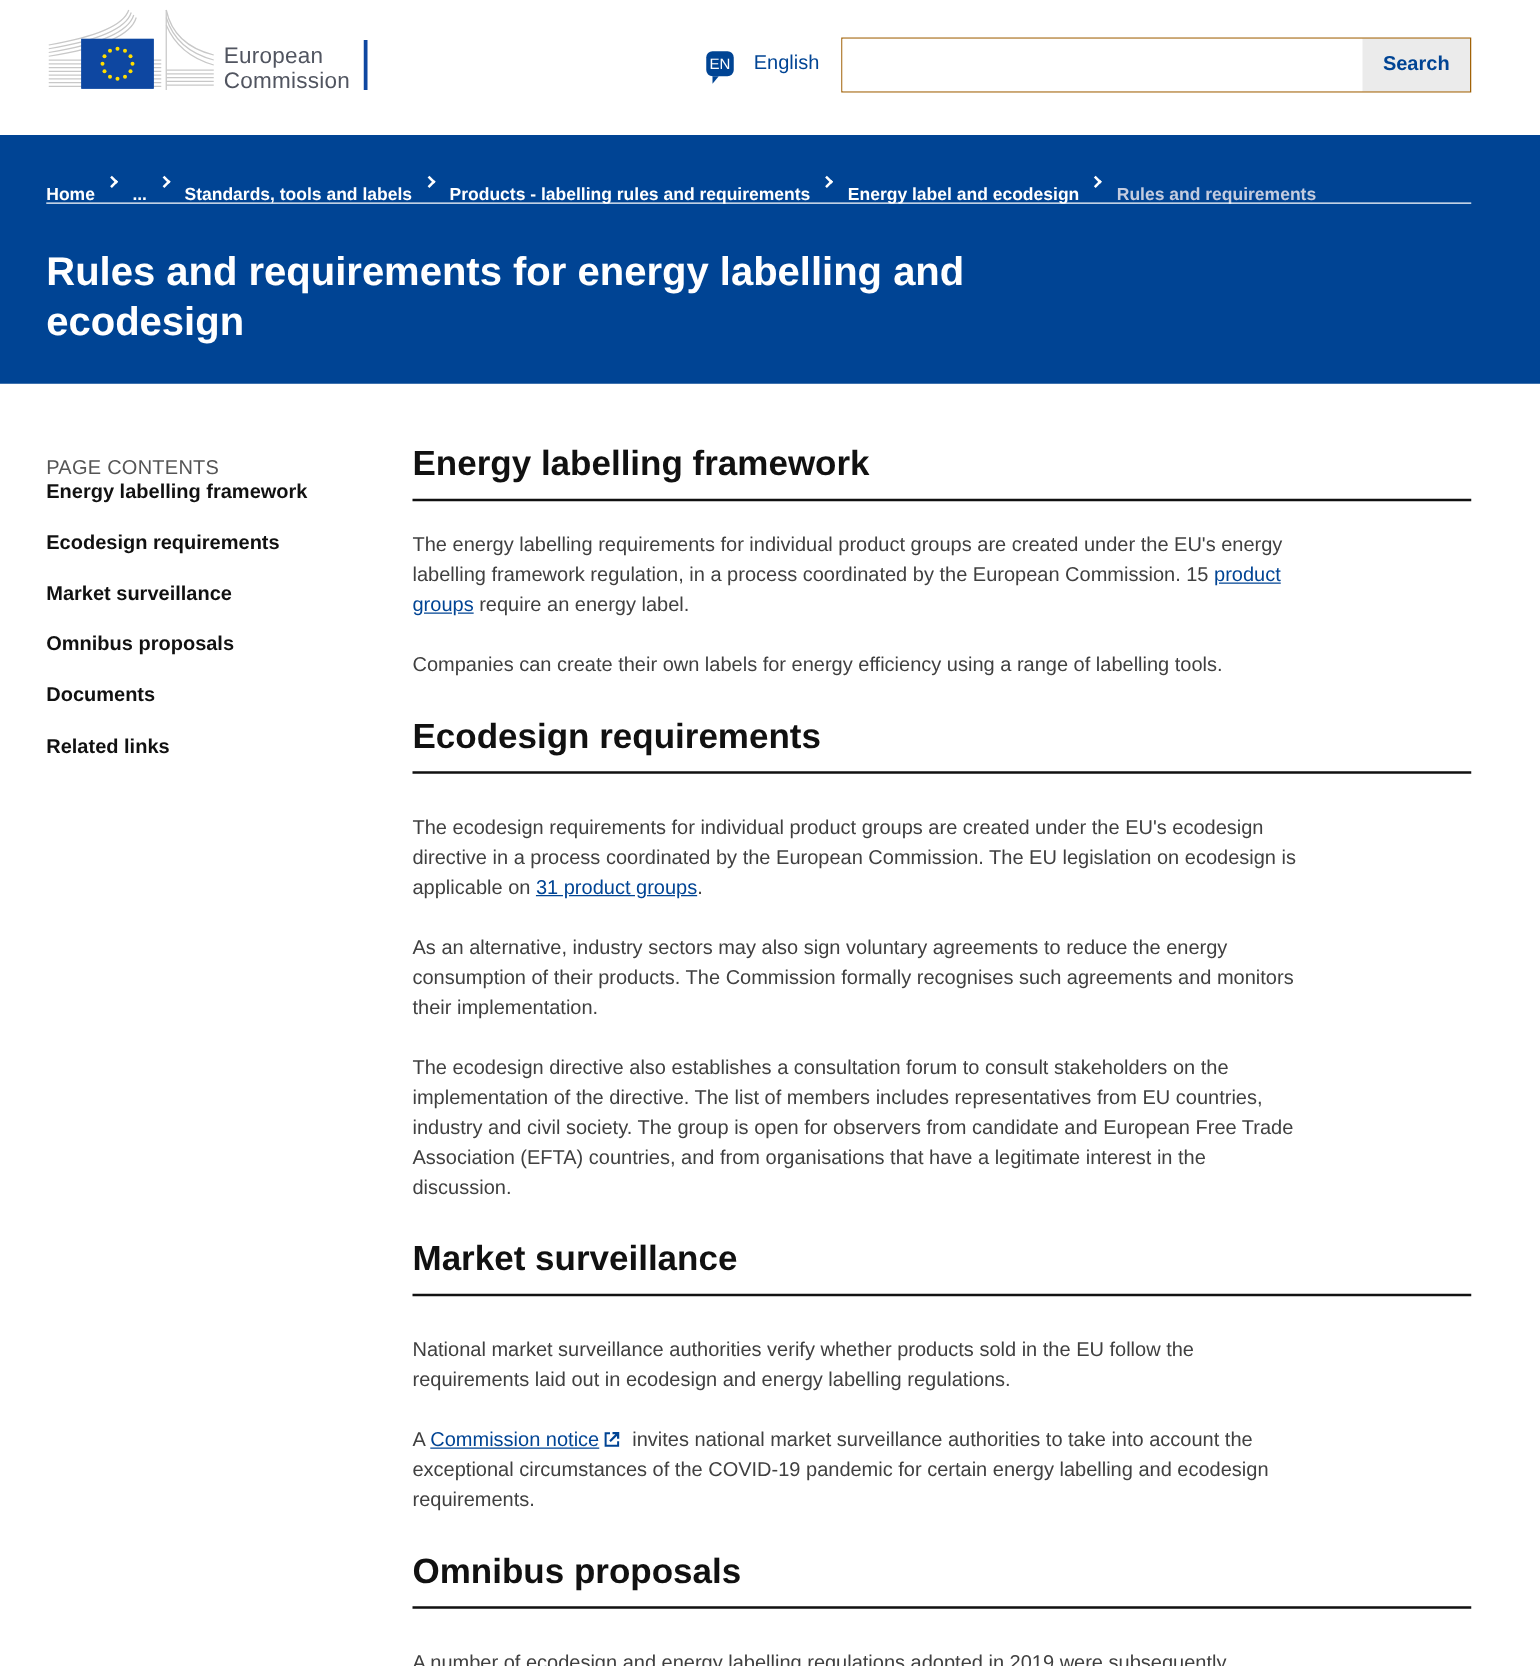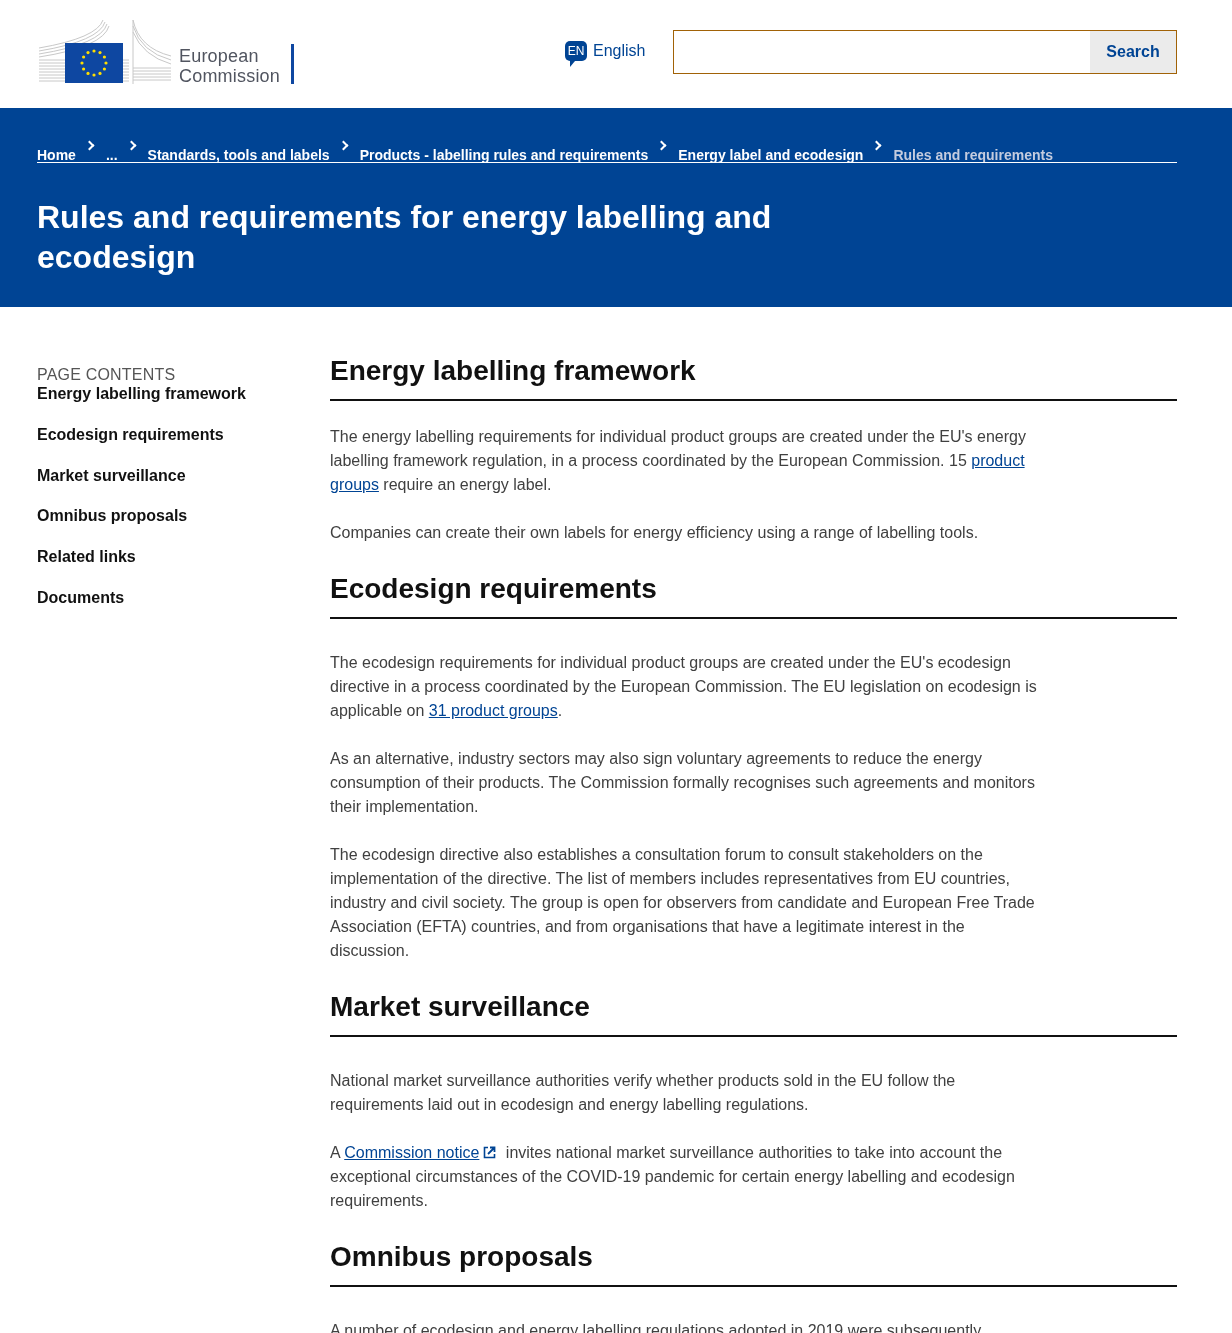--- a/index.html
+++ b/index.html
@@ -1,28 +1,28 @@
 <!DOCTYPE html>
 <html><head>
 <meta charset="utf-8">
 <style>
   * { box-sizing: border-box; margin: 0; padding: 0; }
   html, body { width: 1232px; background: #ffffff; }
   body { font-family: "Liberation Sans", sans-serif; color: #404040; overflow-x: hidden; }
 
   
   .site-header { height: 108px; position: relative; background: #fff; }
-  .logo { position: absolute; left: 37px; top: 16px; width: 262px; height: 68px; display: flex; align-items: center; }
+  .logo { position: absolute; left: 37px; top: 4px; width: 262px; height: 68px; display: flex; align-items: center; }
   .logo-building-left { position: absolute; left: 0; top: 2px; width: 94px; height: 66px; }
   .logo-flag { position: absolute; left: 28px; top: 27px; width: 58px; height: 40px; background: #0e47a1; }
   .logo-building-right { position: absolute; left: 94px; top: 2px; width: 42px; height: 66px; }
   .logo-text { position: absolute; left: 142px; top: 30px; font-size: 18px; line-height: 20px; color: #515560; letter-spacing: 0.2px; }
   .logo-bar { position: absolute; left: 254px; top: 28px; width: 3px; height: 40px; background: #0e47a1; }
 
-  .lang { position: absolute; left: 565px; top: 41px; display: flex; align-items: center; gap: 6px; color: #004494; font-size: 16px; }
+  .lang { position: absolute; left: 565px; top: 41px; display: flex; align-items: center; gap: 16px; color: #004494; font-size: 16px; }
   .lang-badge { position: relative; width: 22px; height: 20px; background: #004494; color: #fff; border-radius: 5px; font-size: 12px; display: flex; align-items: center; justify-content: center; }
   .lang-badge::after { content: ""; position: absolute; left: 5px; bottom: -6px; border-left: 5px solid #004494; border-bottom: 6px solid transparent; }
 
   .search { position: absolute; left: 673px; top: 30px; width: 504px; height: 44px; border: 1px solid #a16207; display: flex; }
   .search-input { flex: 1; border: none; outline: none; font-size: 16px; padding: 0 12px; font-family: "Liberation Sans", sans-serif; }
   .search-btn { width: 86px; background: #ebebeb; border: none; color: #004494; font-weight: bold; font-size: 16px; font-family: "Liberation Sans", sans-serif; cursor: pointer; }
 
   
   .banner { background: #004494; height: 199px; position: relative; }
   .breadcrumb { position: absolute; left: 37px; top: 127px; top: 19px; display: flex; align-items: center; font-size: 14px; font-weight: bold; color: #fff; }
@@ -136,22 +136,22 @@
   <h1 class="page-title">Rules and requirements for energy labelling and ecodesign</h1>
 </section>
 
 <div class="content-wrap">
   <aside class="sidebar">
     <div class="sidebar-title">PAGE CONTENTS</div>
     <a class="sidebar-item">Energy labelling framework</a>
     <a class="sidebar-item">Ecodesign requirements</a>
     <a class="sidebar-item">Market surveillance</a>
     <a class="sidebar-item">Omnibus proposals</a>
+    <a class="sidebar-item">Documents</a>
     <a class="sidebar-item">Related links</a>
-    <a class="sidebar-item">Documents</a>
   </aside>
 
   <main class="main">
     <section class="section">
       <h2 class="section-h">Energy labelling framework</h2>
       <p class="first-p"><span>The energy labelling requirements for individual product groups are created under the EU's energy labelling framework regulation, in a process coordinated by the European Commission. 15 </span><a class="link">product groups</a><span> require an energy label.</span></p>
       <p>Companies can create their own labels for energy efficiency using a range of labelling tools.</p>
     </section>
 
     <section class="section">

